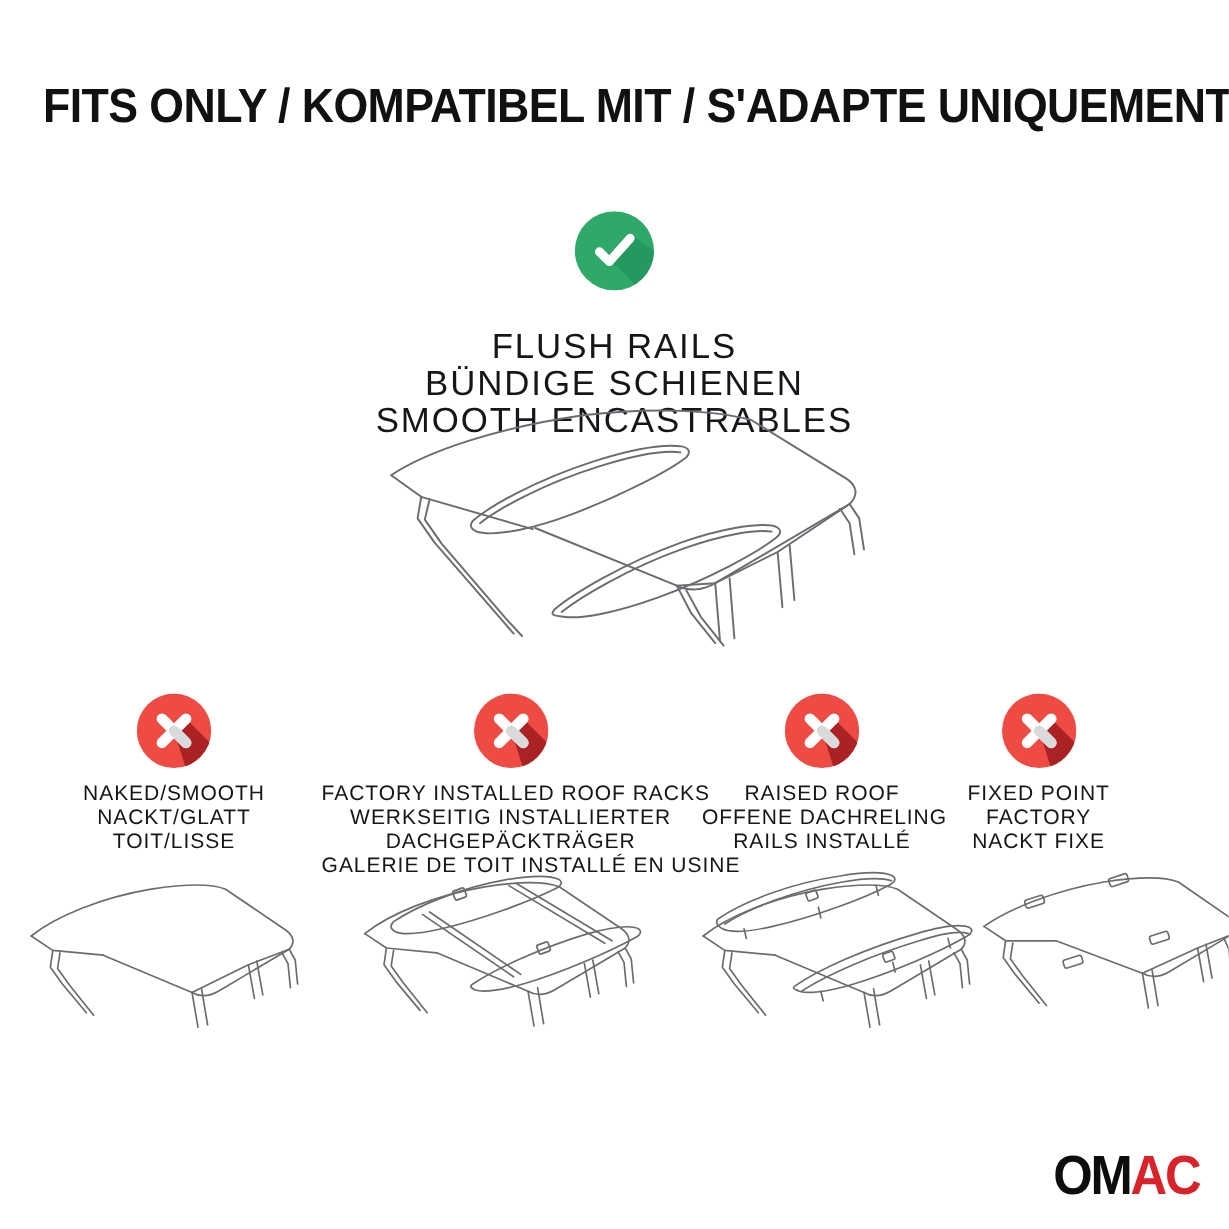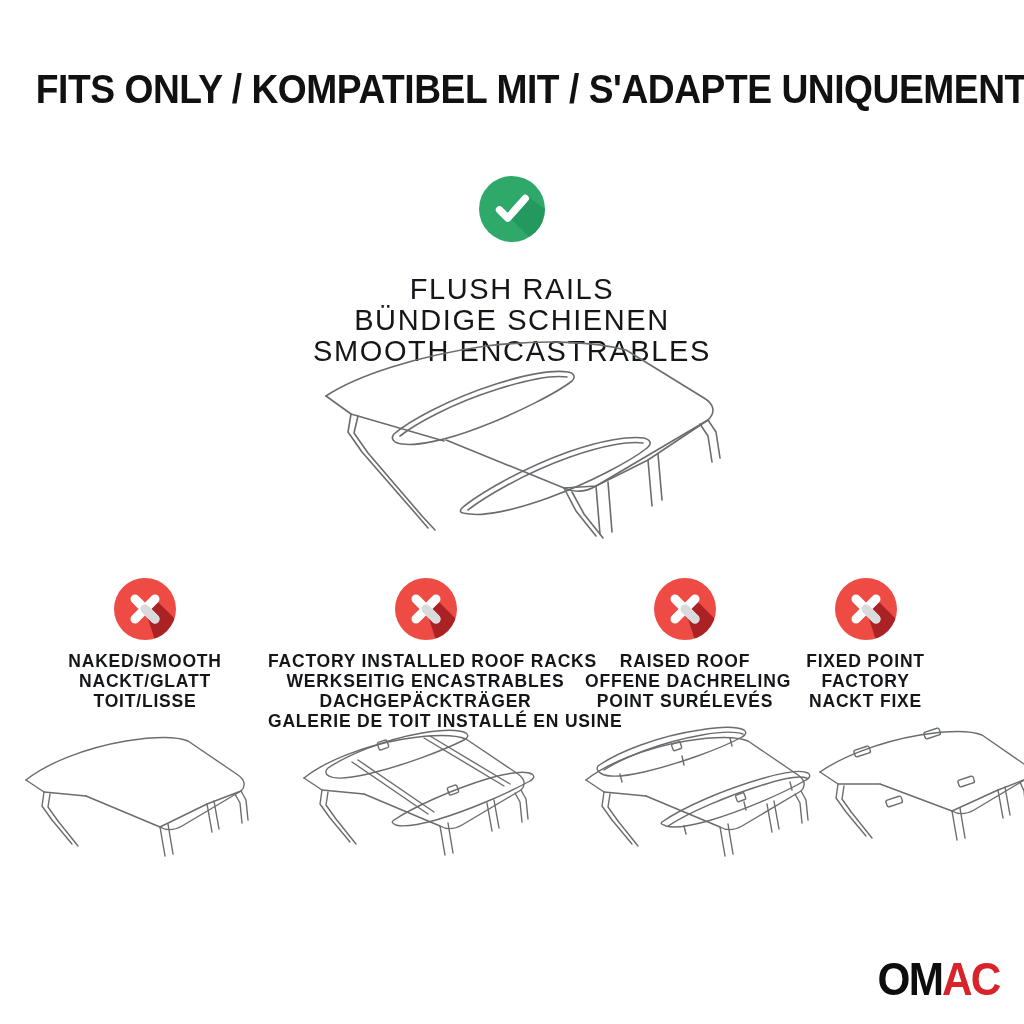--- a/index.html
+++ b/index.html
@@ -85,21 +85,21 @@
   }
   .option {
     position: absolute;
     top: 0;
     text-align: center;
   }
   .option-labels {
     margin-top: 11px;
     font-size: 17.5px;
     line-height: 20px;
-    font-weight: 700;
+    font-weight: 400;
     letter-spacing: 0.8px;
     color: #15161a;
     white-space: nowrap;
   }
   .opt-0 { left: 35px;  width: 220px; }
   .opt-1 { left: 268px; width: 315px; }
   .opt-2 { left: 585px; width: 200px; }
   .opt-3 { left: 773px; width: 185px; }
 
   
@@ -247,21 +247,21 @@
           <line x1="21" y1="21" x2="41" y2="41"></line>
           <line x1="41" y1="21" x2="21" y2="41"></line>
         </g>
         <g clip-path="url(#clipRed1)">
           <line x1="31" y1="31" x2="41" y2="41" stroke="#D8DADB" stroke-width="9" stroke-linecap="round"></line>
         </g>
       </svg>
     </div>
     <div class="option-labels">
       <div>FACTORY INSTALLED ROOF RACKS</div>
-      <div>WERKSEITIG ENCASTRABLES</div>
+      <div>WERKSEITIG INSTALLIERTER</div>
       <div>DACHGEPÄCKTRÄGER</div>
       <div>GALERIE DE TOIT INSTALLÉ EN USINE</div>
     </div>
   </div>
 
   <div class="option opt-2">
     <div class="badge-red">
       <svg class="badge-svg" viewBox="0 0 62 62" xmlns="http://www.w3.org/2000/svg">
         <defs>
             <clipPath id="clipRed2">
@@ -277,21 +277,21 @@
           <line x1="41" y1="21" x2="21" y2="41"></line>
         </g>
         <g clip-path="url(#clipRed2)">
           <line x1="31" y1="31" x2="41" y2="41" stroke="#D8DADB" stroke-width="9" stroke-linecap="round"></line>
         </g>
       </svg>
     </div>
     <div class="option-labels">
       <div>RAISED ROOF</div>
       <div>OFFENE DACHRELING</div>
-      <div>POINT SURÉLEVÉS</div>
+      <div>RAILS INSTALLÉ</div>
     </div>
   </div>
 
   <div class="option opt-3">
     <div class="badge-red">
       <svg class="badge-svg" viewBox="0 0 62 62" xmlns="http://www.w3.org/2000/svg">
         <defs>
             <clipPath id="clipRed3">
               <circle cx="31" cy="31" r="31"></circle>
             </clipPath>

